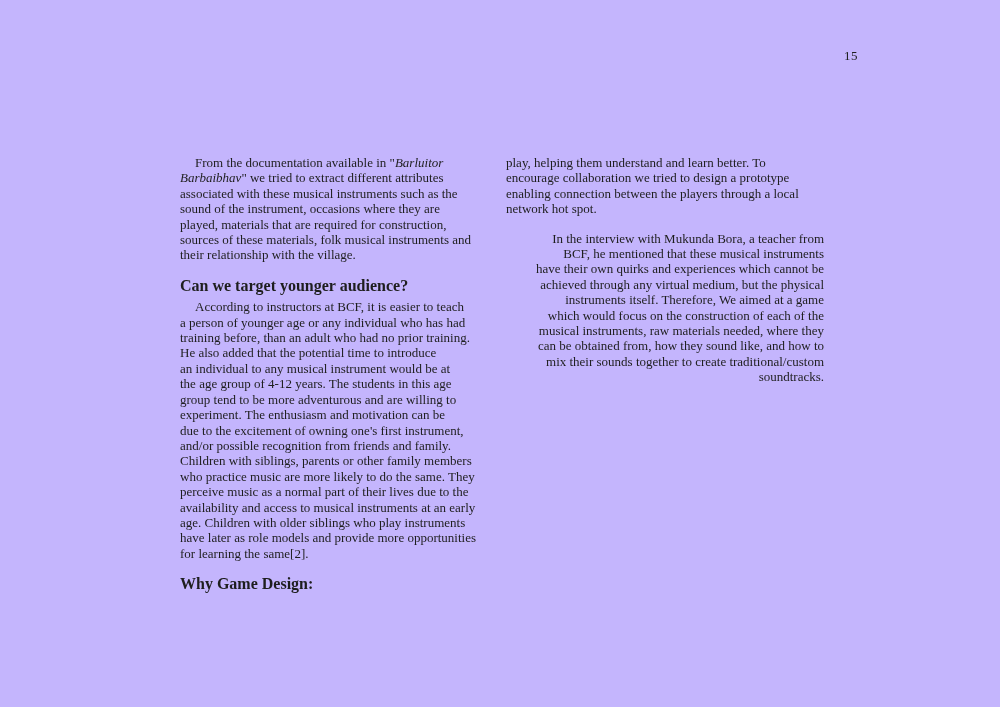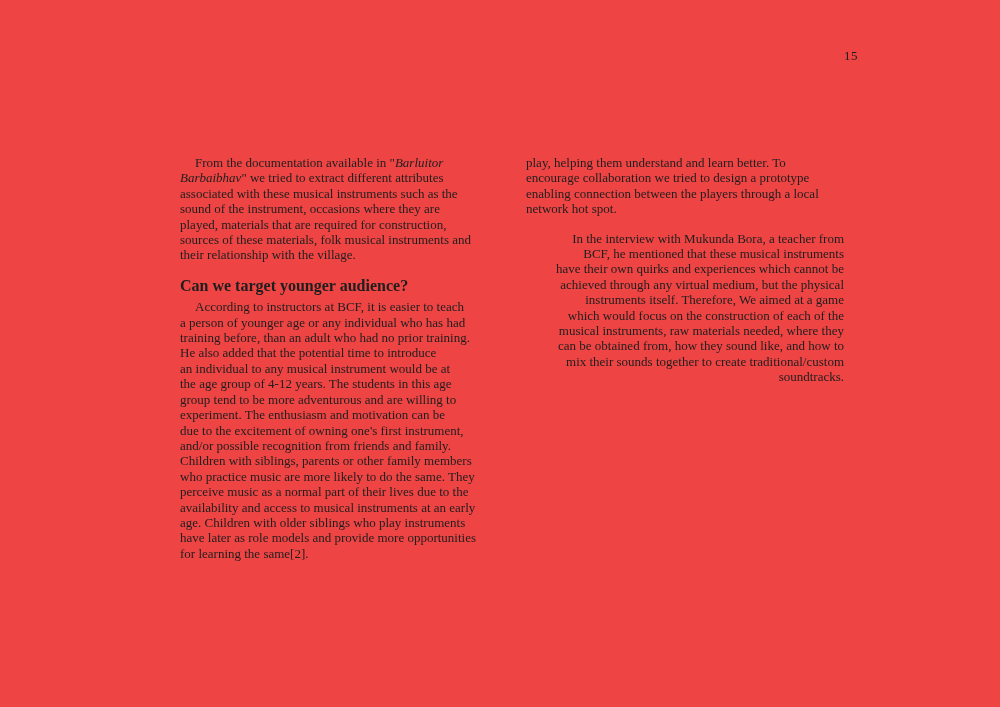--- a/index.html
+++ b/index.html
@@ -4,39 +4,39 @@
 <style>
   html, body {
     margin: 0;
     padding: 0;
     background: #e9e9e9;
   }
   .page {
     position: relative;
     width: 1000px;
     height: 707px;
-    background: #ef4444;
+    background: #c4b5fd;
     font-family: "Liberation Serif", serif;
     color: #1e1e1e;
     overflow: hidden;
   }
   .page-number {
     position: absolute;
     left: 844px;
     top: 48px;
     font-size: 13px;
     letter-spacing: 0.5px;
   }
   .column {
     position: absolute;
     top: 155px;
     width: 318px;
   }
   .col-left { left: 180px; }
-  .col-right { left: 506px; margin-left: 20px; }
+  .col-right { left: 506px; }
   .para {
     margin: 0;
     font-size: 13px;
     line-height: 15.4px;
     white-space: pre;
   }
   .para.indent { text-indent: 15px; }
   .col-right .para + .para { margin-top: 14px; text-align: right; }
   .heading {
     margin: 15px 0 6px 0;
@@ -77,20 +77,21 @@
 due to the excitement of owning one's first instrument,
 and/or possible recognition from friends and family.
 Children with siblings, parents or other family members
 who practice music are more likely to do the same. They
 perceive music as a normal part of their lives due to the
 availability and access to musical instruments at an early
 age. Children with older siblings who play instruments
 have later as role models and provide more opportunities
 for learning the same[2].</p>
 
+    <h3 class="heading">Why Game Design:</h3>
 
 
   </div>
 
   <div class="column col-right">
 
     <p class="para">play, helping them understand and learn better. To
 encourage collaboration we tried to design a prototype
 enabling connection between the players through a local
 network hot spot.</p>

